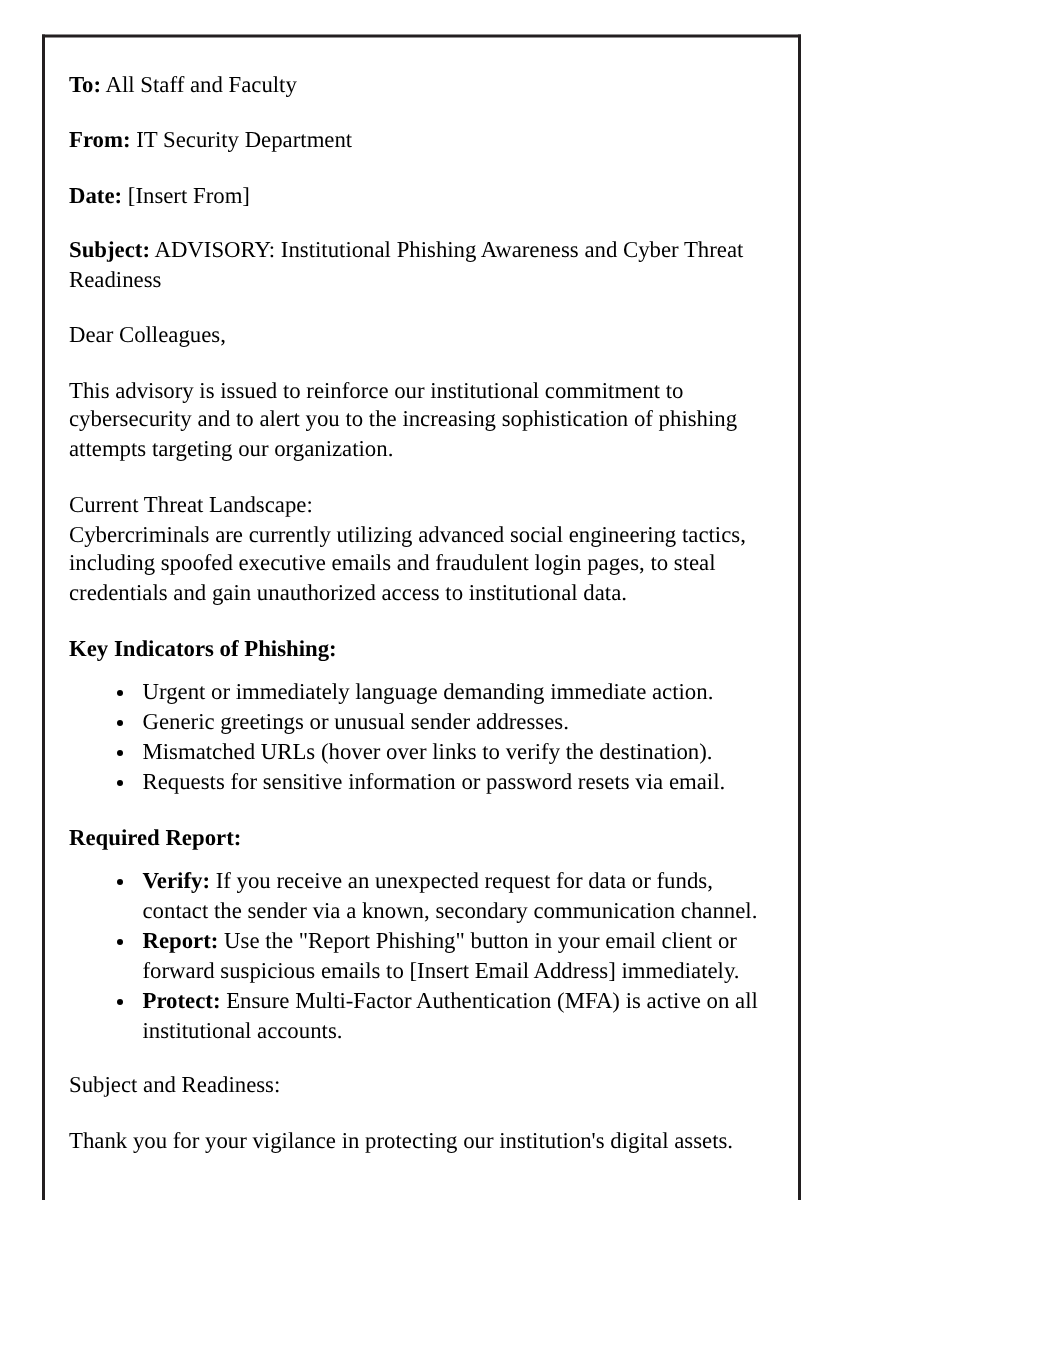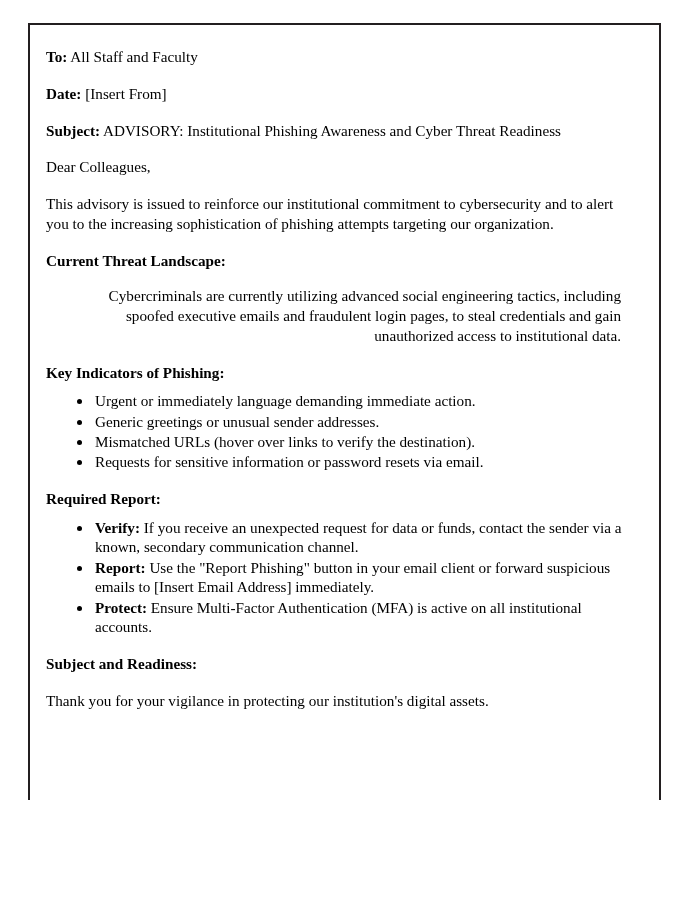--- a/index.html
+++ b/index.html
@@ -11,21 +11,21 @@
     width: 700px;
     height: 900px;
     font-family: "Liberation Serif", "DejaVu Serif", serif;
     color: #000000;
     overflow: hidden;
   }
   #memo-frame {
     position: absolute;
     left: 28px;
     top: 23px;
-    width: 633px;
+    width: 506px;
     height: 777px;
     border-left: 2px solid #231f20;
     border-top: 2px solid #231f20;
     border-right: 2px solid #231f20;
     border-bottom: none;
     box-sizing: border-box;
     overflow: hidden;
     background: #ffffff;
   }
   #memo-body {
@@ -33,30 +33,29 @@
     font-size: 15.2px;
     line-height: 1.30;
   }
   .para {
     margin: 0 0 17px 0;
   }
   .block {
     margin: 0 0 17px 0;
   }
   .heading {
-    font-weight: bold;
+    font-weight: normal;
     margin: 0;
   }
   .heading-spaced {
     font-weight: bold;
     margin: 0 0 9px 0;
   }
   .blocktext {
-    margin: 16px;
-    text-align: right;
+    margin: 0;
   }
   b, strong, .b {
     font-weight: bold;
   }
   ul.memo-list {
     margin: 0 0 17px 0;
     padding-left: 47px;
     list-style-type: disc;
   }
   ul.memo-list li {
@@ -65,20 +64,21 @@
   }
 </style>
 </head>
 <body>
 
 <div id="memo-frame">
   <div id="memo-body">
 
     <p class="para"><span class="b">To:</span> <span>All Staff and Faculty</span></p>
 
+    <p class="para"><span class="b">From:</span> <span>IT Security Department</span></p>
 
     <p class="para"><span class="b">Date:</span> <span>[Insert From]</span></p>
 
     <p class="para"><span class="b">Subject:</span> <span>ADVISORY: Institutional Phishing Awareness and Cyber Threat Readiness</span></p>
 
     <p class="para">Dear Colleagues,</p>
 
     <p class="para">This advisory is issued to reinforce our institutional commitment to cybersecurity and to alert you to the increasing sophistication of phishing attempts targeting our organization.</p>
 
     <div class="block">

